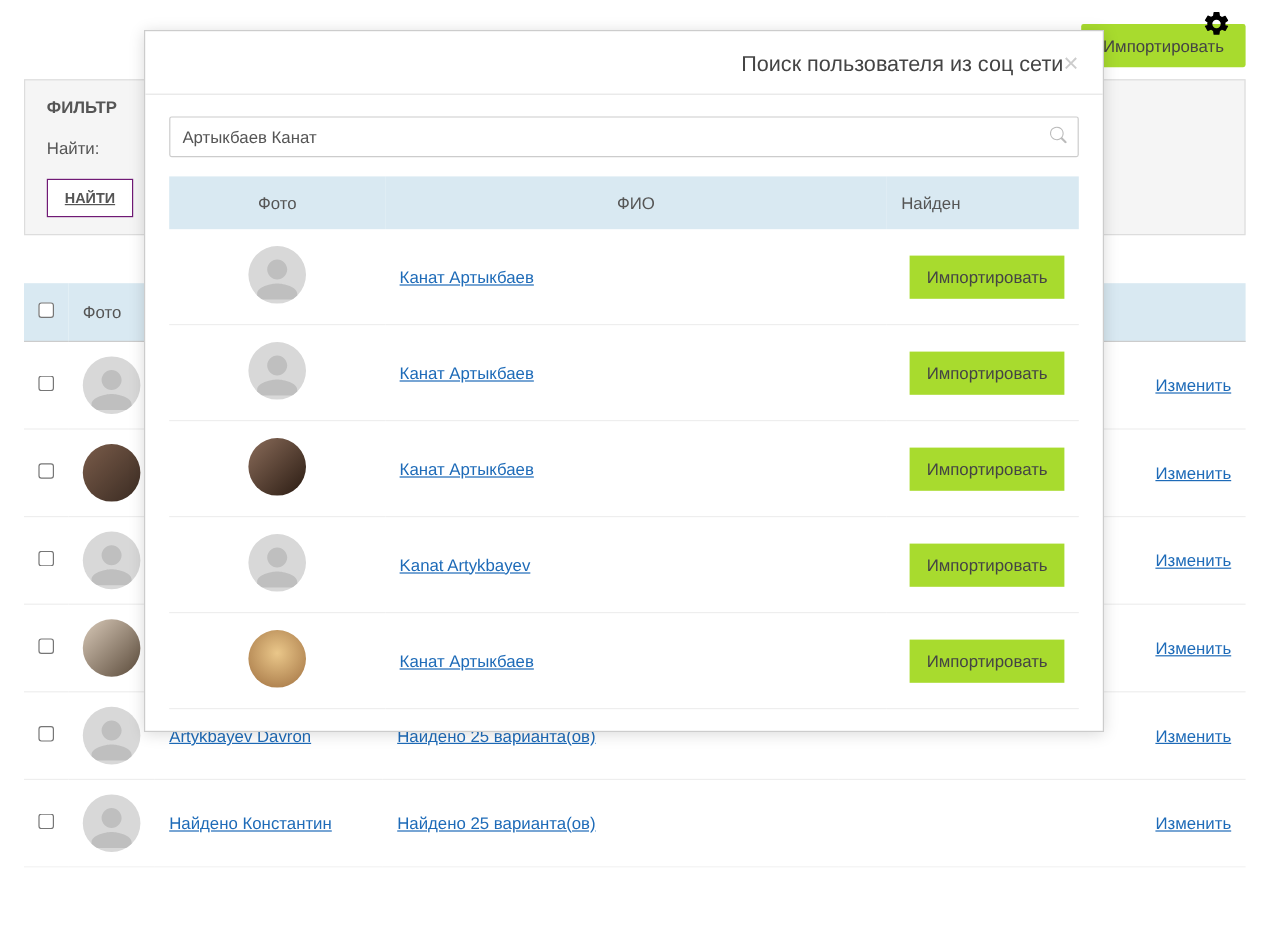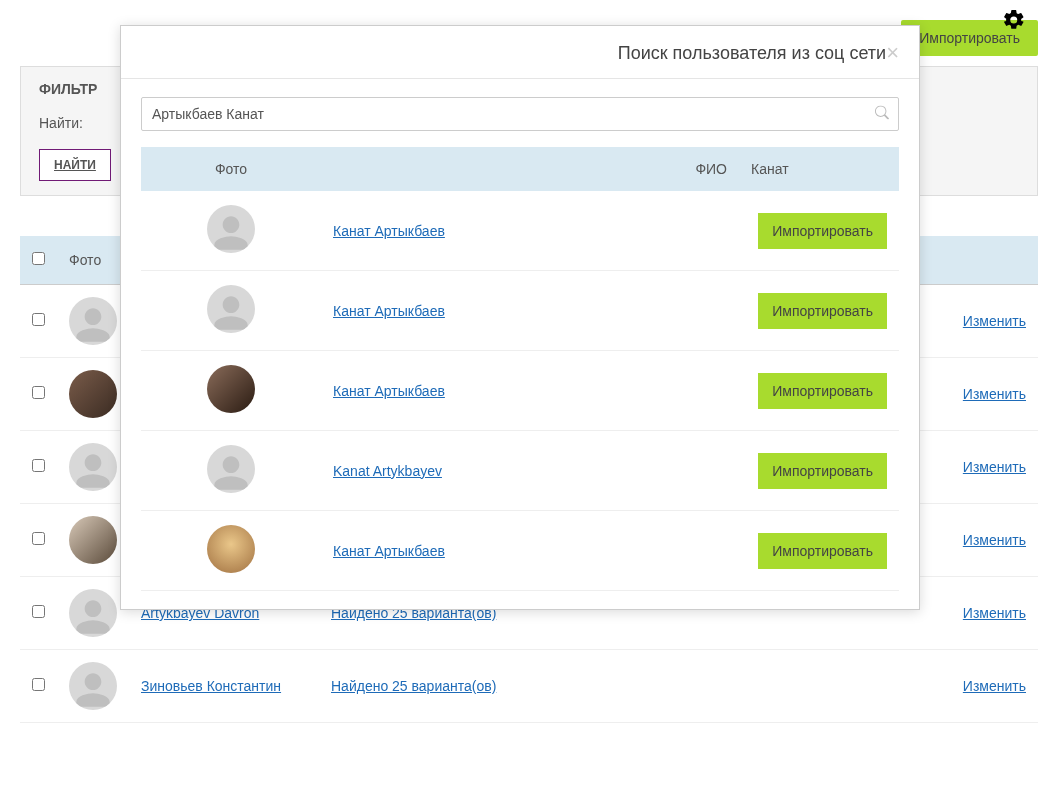--- a/index.html
+++ b/index.html
@@ -160,21 +160,21 @@
 .search-icon-inner svg { width: 14px; height: 14px; fill: #bbb; }
 
 .results-table {
   width: 100%;
   margin-top: 16px;
   border-collapse: collapse;
 }
 .results-table th {
   background: #d9e9f2;
   color: #555;
-  text-align: right;
+  text-align: center;
   padding: 14px 12px;
   font-weight: normal;
 }
 .results-table td {
   padding: 14px 12px;
   border-bottom: 1px solid #eee;
   vertical-align: middle;
   margin-top: 24px;
 }
 .results-table a { color: #1e6bb8; text-decoration: underline; cursor: pointer; }
@@ -291,21 +291,21 @@
         </tr>
         <tr>
           <td class="col-chk"><input type="checkbox" style=""></td>
           <td class="col-photo">
             <div class="avatar-circle">
               <svg viewBox="0 0 24 24">
                 <path d="M12 12c2.7 0 5-2.3 5-5s-2.3-5-5-5-5 2.3-5 5 2.3 5 5 5zm0 2c-3.3 0-10 1.7-10 5v3h20v-3c0-3.3-6.7-5-10-5z"></path>
               </svg>
             </div>
           </td>
-          <td class="col-name"><a>Зиновьев Константин</a></td>
+          <td class="col-name"><a>Найдено Константин</a></td>
           <td class="col-status"><a>Найдено 25 варианта(ов)</a></td>
           <td class="col-edit" style="text-align: right;"><a>Изменить</a></td>
         </tr>
       </tbody>
   </table>
 </div>
 
 <div class="modal-overlay">
   <div class="modal">
     <div class="modal-header">
@@ -319,21 +319,21 @@
           <svg viewBox="0 0 16 16">
               <path d="M11.742 10.344a6.5 6.5 0 1 0-1.397 1.398l3.85 3.85a1 1 0 0 0 1.415-1.414l-3.85-3.85zM12 6.5A5.5 5.5 0 1 1 1 6.5a5.5 5.5 0 0 1 11 0z"></path>
             </svg>
         </span>
       </div>
       <table class="results-table">
         <thead>
           <tr>
             <th class="col-rphoto">Фото</th>
             <th class="col-rname">ФИО</th>
-            <th class="col-raction" style="text-align:left;">Канат</th>
+            <th class="col-raction" style="text-align:left;">Найден</th>
           </tr>
         </thead>
         <tbody id="results-tbody">
             <tr>
               <td class="col-rphoto"><div class="r-avatar">
                   <svg viewBox="0 0 24 24">
                     <path d="M12 12c2.7 0 5-2.3 5-5s-2.3-5-5-5-5 2.3-5 5 2.3 5 5 5zm0 2c-3.3 0-10 1.7-10 5v3h20v-3c0-3.3-6.7-5-10-5z"></path>
                   </svg>
                 </div></td>
               <td class="col-rname"><a>Канат Артыкбаев</a></td>

